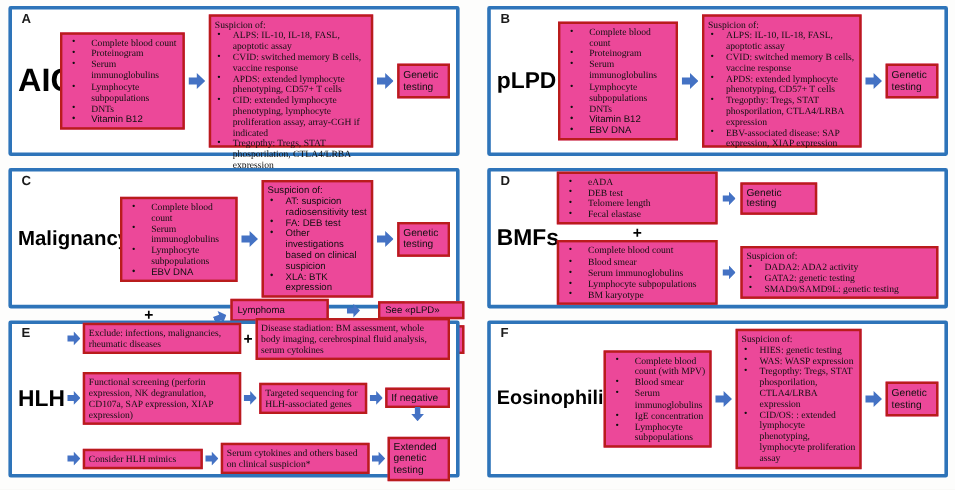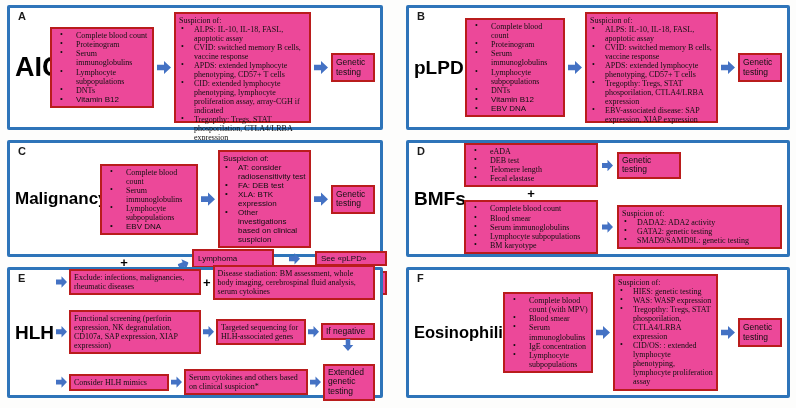--- a/index.html
+++ b/index.html
@@ -149,24 +149,24 @@
             <li>Complete blood count</li>
             <li>Serum immunoglobulins</li>
             <li>Lymphocyte subpopulations</li>
             <li class="sans">EBV DNA</li>
           </ul>
       </div>
       <div class="arr"></div>
       <div class="box susp grow">
         <div>Suspicion of:</div>
         <ul class="blist">
-            <li>AT: consider radiosensitivity test</li>
+            <li>AT: suspicion radiosensitivity test</li>
             <li>FA: DEB test</li>
+            <li>Other investigations based on clinical suspicion</li>
             <li>XLA: BTK expression</li>
-            <li>Other investigations based on clinical suspicion</li>
           </ul>
       </div>
       <div class="arr"></div>
       <div class="box gbox">Genetic testing</div>
     </div>
     <div class="c-bottom">
       <div class="c-stack">
         <div class="plus">+</div>
         <div class="box c-special">Special considerations</div>
       </div>

